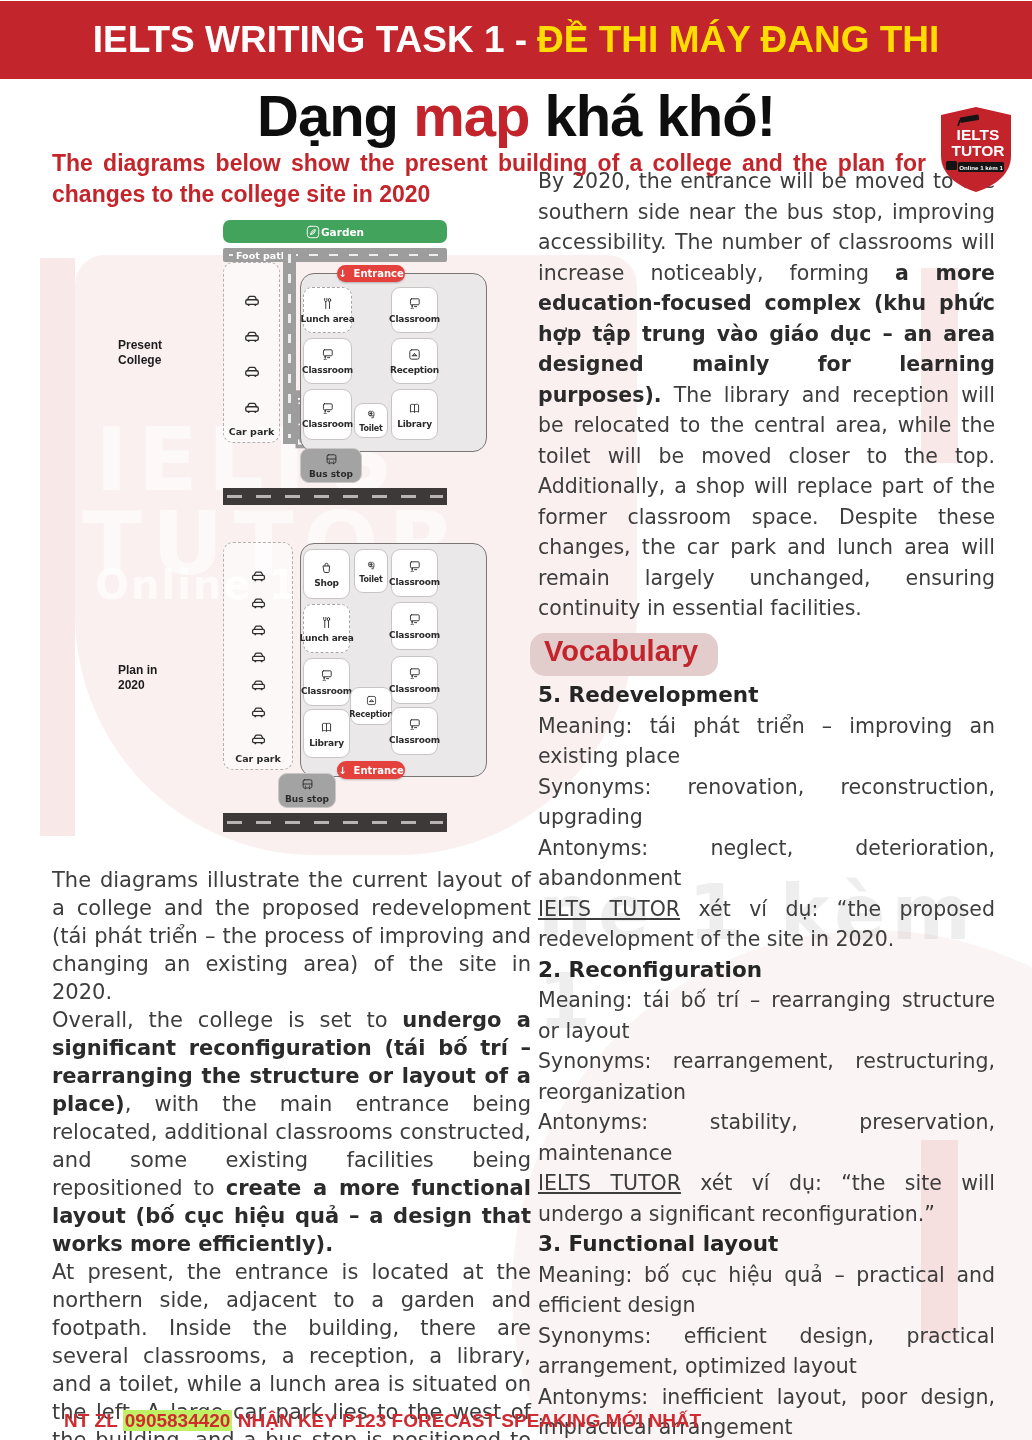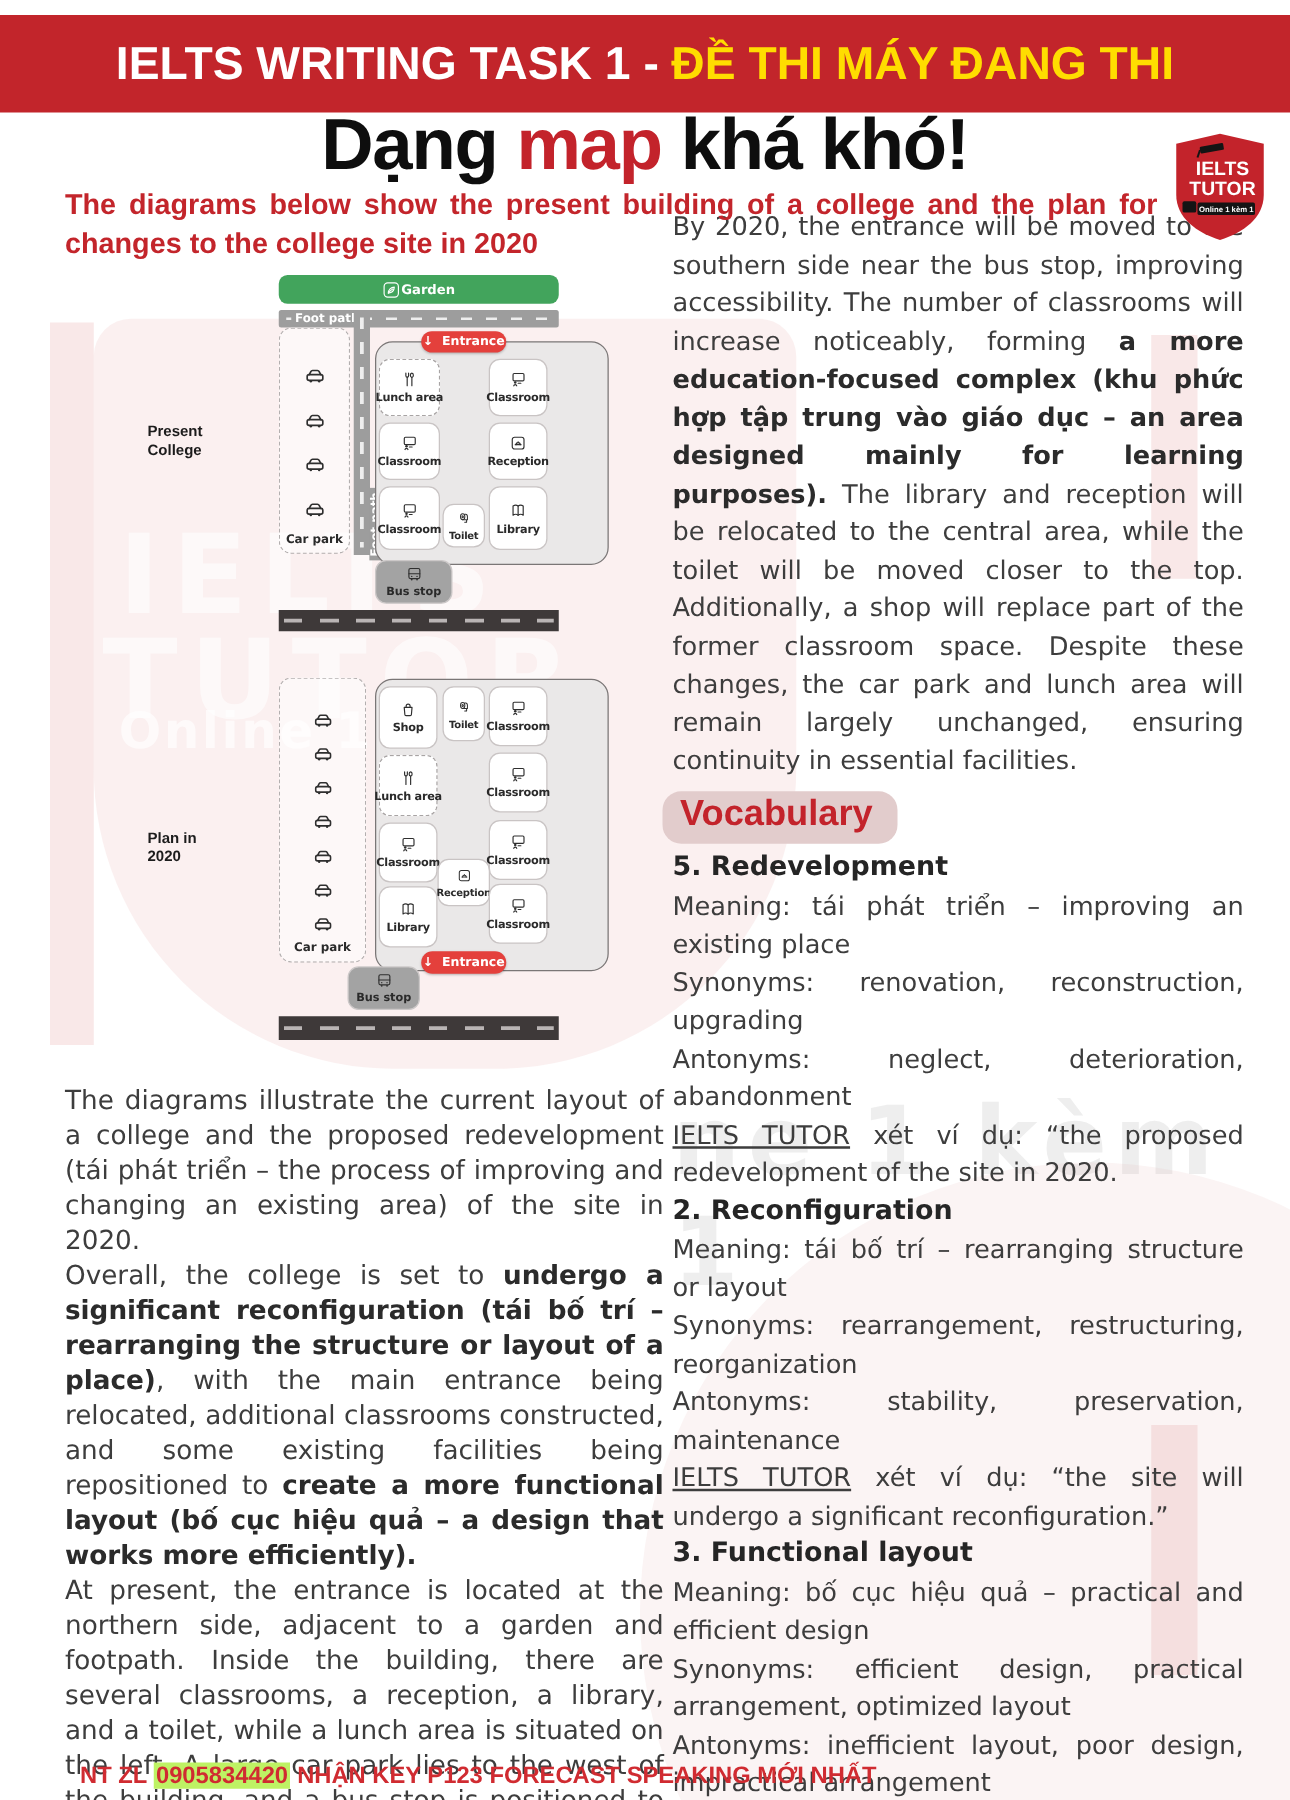--- a/index.html
+++ b/index.html
@@ -17,21 +17,21 @@
   .wm-shield { left:75px; top:255px; width:562px; height:600px; background:#F7E2E2; opacity:.5;
                border-radius:30px 30px 240px 240px; }
   .wm-big { font-weight:900; color:rgba(255,255,255,.6); letter-spacing:10px; font-size:88px; }
   .wm-ielts { left:95px; top:408px; }
   .wm-tutor { left:82px; top:492px; }
   .wm-online { left:95px; top:562px; font-size:40px; font-weight:800; color:rgba(255,255,255,.65); letter-spacing:2px; }
   .wm-kem { left:538px; top:868px; font-size:76px; font-weight:900; color:rgba(150,150,150,.16); letter-spacing:6px; }
   .wm-curve { right:-200px; top:930px; width:720px; height:720px; border-radius:50%;
               background:rgba(222,164,164,.12); }
   
-  .banner { position:absolute; left:0; top:12px; width:1032px; height:78px; background:#C2252B;
+  .banner { position:absolute; left:0; top:1px; width:1032px; height:78px; background:#C2252B;
             display:flex; align-items:center; justify-content:center; z-index:3;
             font-family:"Liberation Sans",sans-serif; font-weight:900; font-size:37px; letter-spacing:0; color:#fff; }
   .banner .accent { color:#FFDD00; margin-left:10px; }
   
   .title { position:absolute; left:0; top:82px; width:1032px; text-align:center; z-index:3;
            font-family:"Liberation Sans",sans-serif; font-weight:900; font-size:58px; color:#0E0E0E; letter-spacing:-1px; }
   .title .red { color:#C3232B; }
   .prompt { position:absolute; left:52px; top:148px; width:874px; z-index:3;
             font-family:"Liberation Sans",sans-serif; font-weight:700; font-size:23px; line-height:31px;
             color:#C3252B; text-align:justify; }

